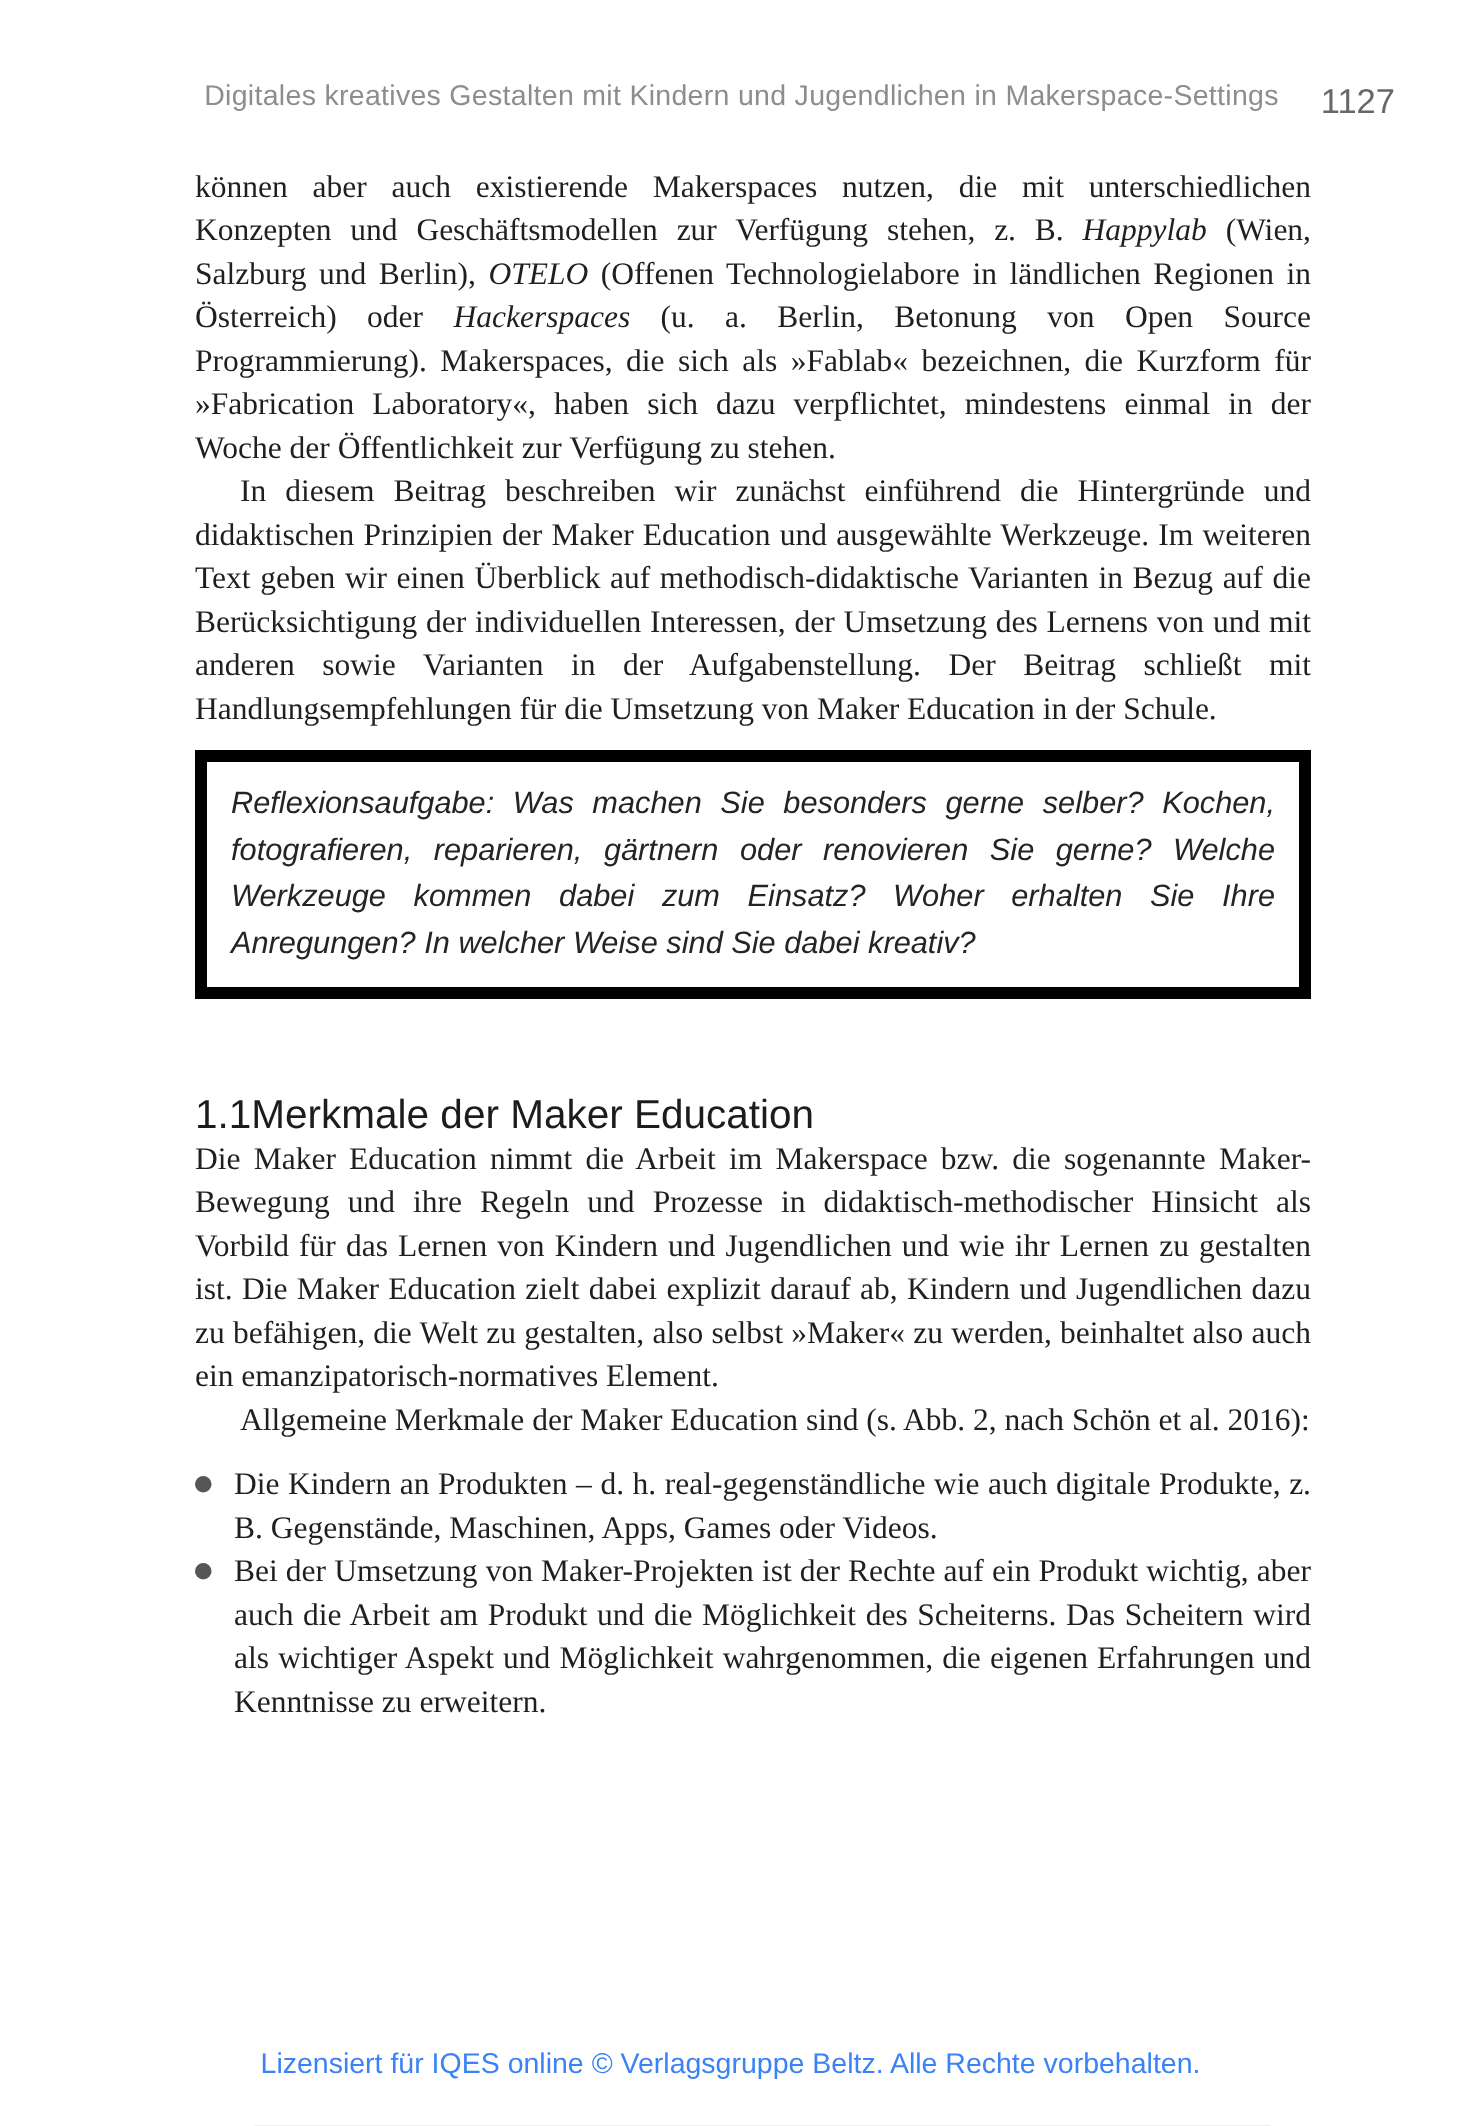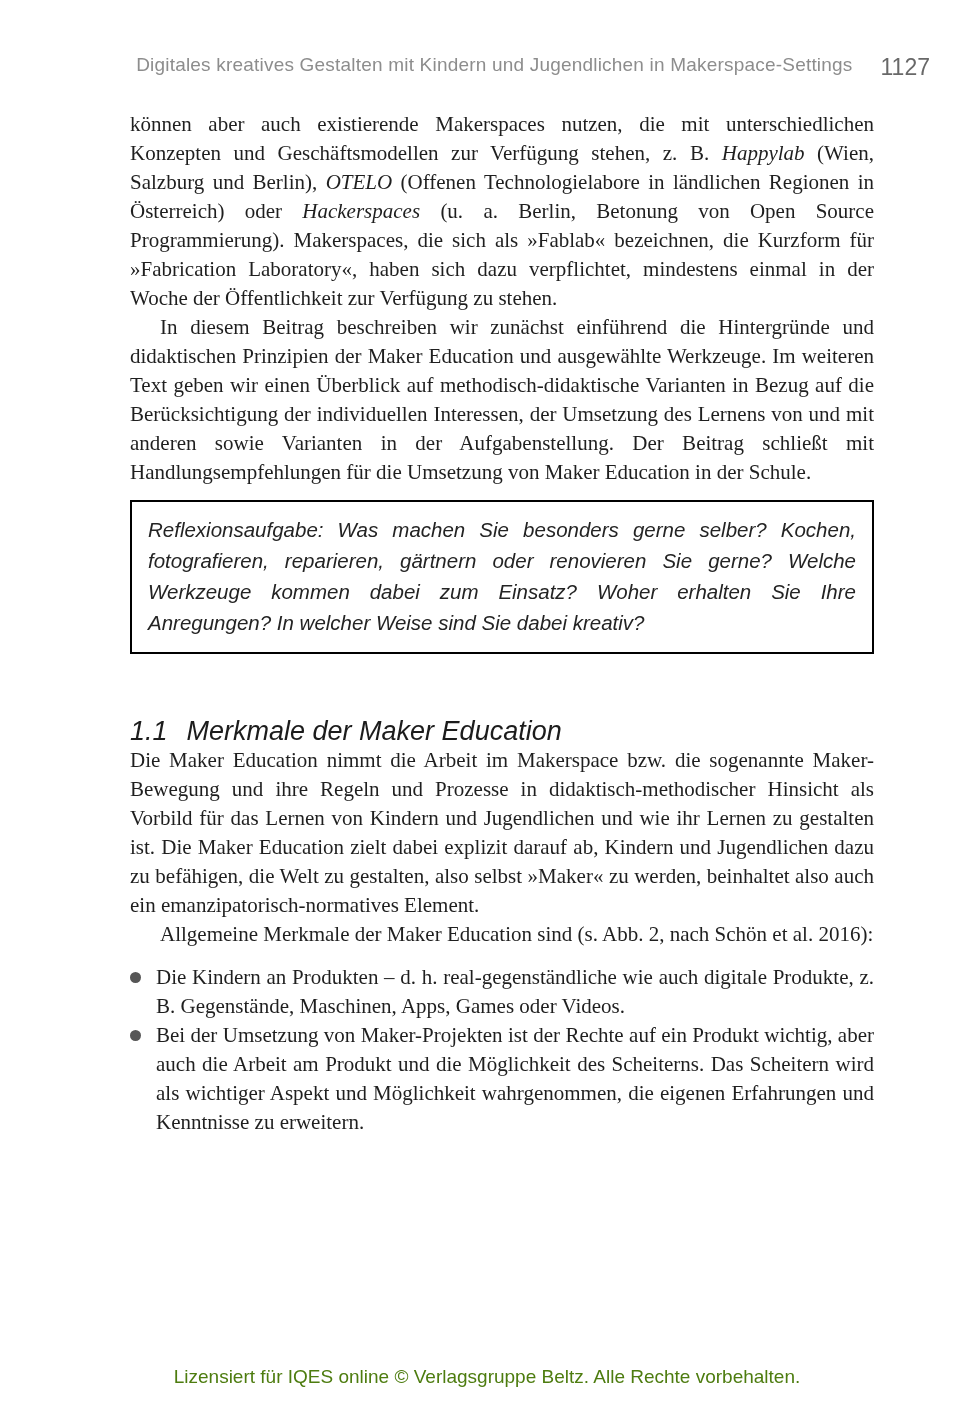--- a/index.html
+++ b/index.html
@@ -50,36 +50,34 @@
     text-align-last: left;
   }
   .column p { margin: 0; }
   .indent { text-indent: 30px; }
   em { font-style: italic; }
 
   
   .reflection-box {
     box-sizing: border-box;
     margin-top: 13px;
-    border: 2px solid #000000;
+    border: 8px solid #000000;
     padding: 12px 16px 14px 16px;
     font-family: "Liberation Sans", sans-serif;
     font-style: italic;
     font-size: 20.5px;
     line-height: 31px;
     color: #242424;
   }
 
   
   .section-heading {
     margin-top: 62px;
     display: flex;
-    gap: 19px;
     font-family: "Liberation Sans", sans-serif;
-    font-style: italic;
     font-size: 27px;
     line-height: 30px;
     color: #1c1c1c;
     text-align: left;
   }
 
   .after-heading { margin-top: 33px; }
 
   
   ul.bullet-list {
@@ -111,21 +109,21 @@
 
   
   .page-footer {
     position: absolute;
     left: 0;
     right: 0;
     top: 1366px;
     text-align: center;
     font-family: "Liberation Sans", sans-serif;
     font-size: 19px;
-    color: #4d7c0f;
+    color: #3b82f6;
   }
 </style>
 </head>
 <body>
 
 <div class="page">
 
   <div class="running-header">
     <span class="running-title">Digitales kreatives Gestalten mit Kindern und Jugendlichen in Makerspace-Settings</span>
     <span class="folio">1127</span>

